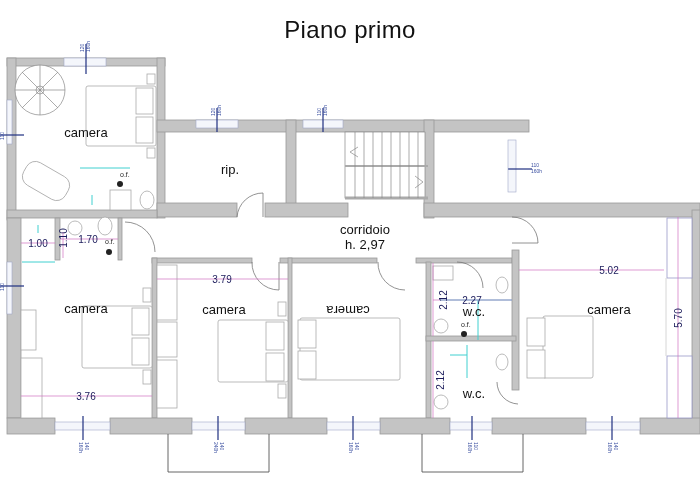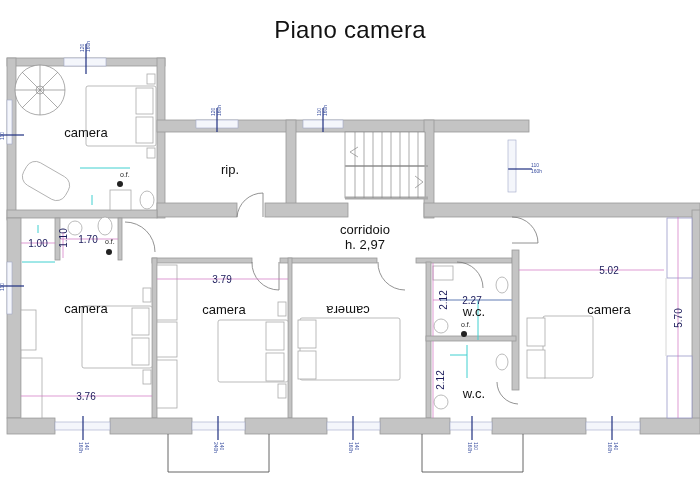--- a/index.html
+++ b/index.html
@@ -7,21 +7,21 @@
   .title { position:absolute; left:0; top:16px; width:700px; text-align:center; font-size:24px; color:#111; letter-spacing:0.3px; }
   svg.plan { position:absolute; left:0; top:0; }
   .room-label { font-family:"Liberation Sans", sans-serif; font-size:13px; fill:#111; }
   .dim { font-family:"Liberation Sans", sans-serif; font-size:10px; fill:#1a1a5a; }
   .win { font-family:"Liberation Sans", sans-serif; font-size:5px; fill:#3a4fa0; }
   .of { font-family:"Liberation Sans", sans-serif; font-size:7px; fill:#222; }
 </style>
 </head>
 <body>
 
-<div class="title">Piano camera</div>
+<div class="title">Piano primo</div>
 
 <svg class="plan" width="700" height="500" viewBox="0 0 700 500">
 
   <g fill="#c4c4c4" stroke="#9a9a9a" stroke-width="0.8">
 
     <rect x="7" y="58" width="158" height="8"></rect>
     <rect x="7" y="58" width="9" height="162"></rect>
     <rect x="157" y="58" width="8" height="160"></rect>
 
     <rect x="157" y="120" width="372" height="12"></rect>

